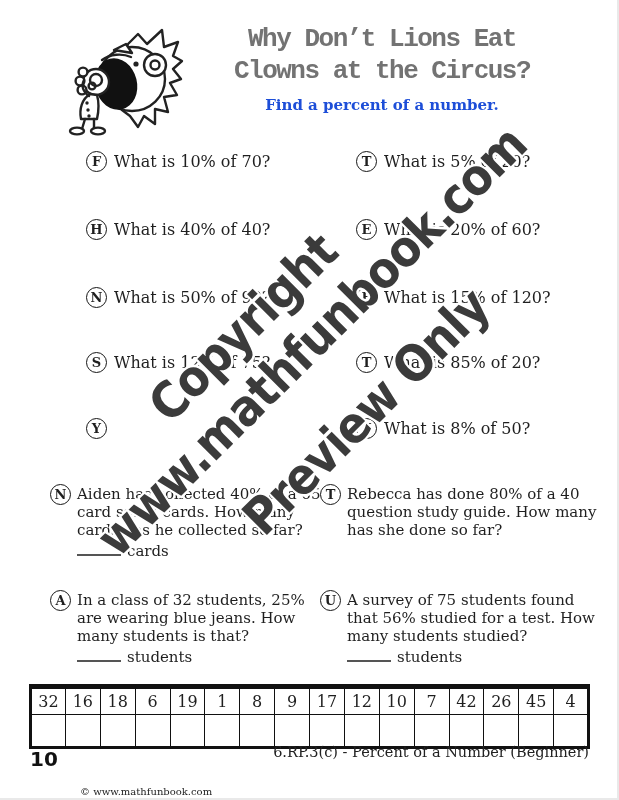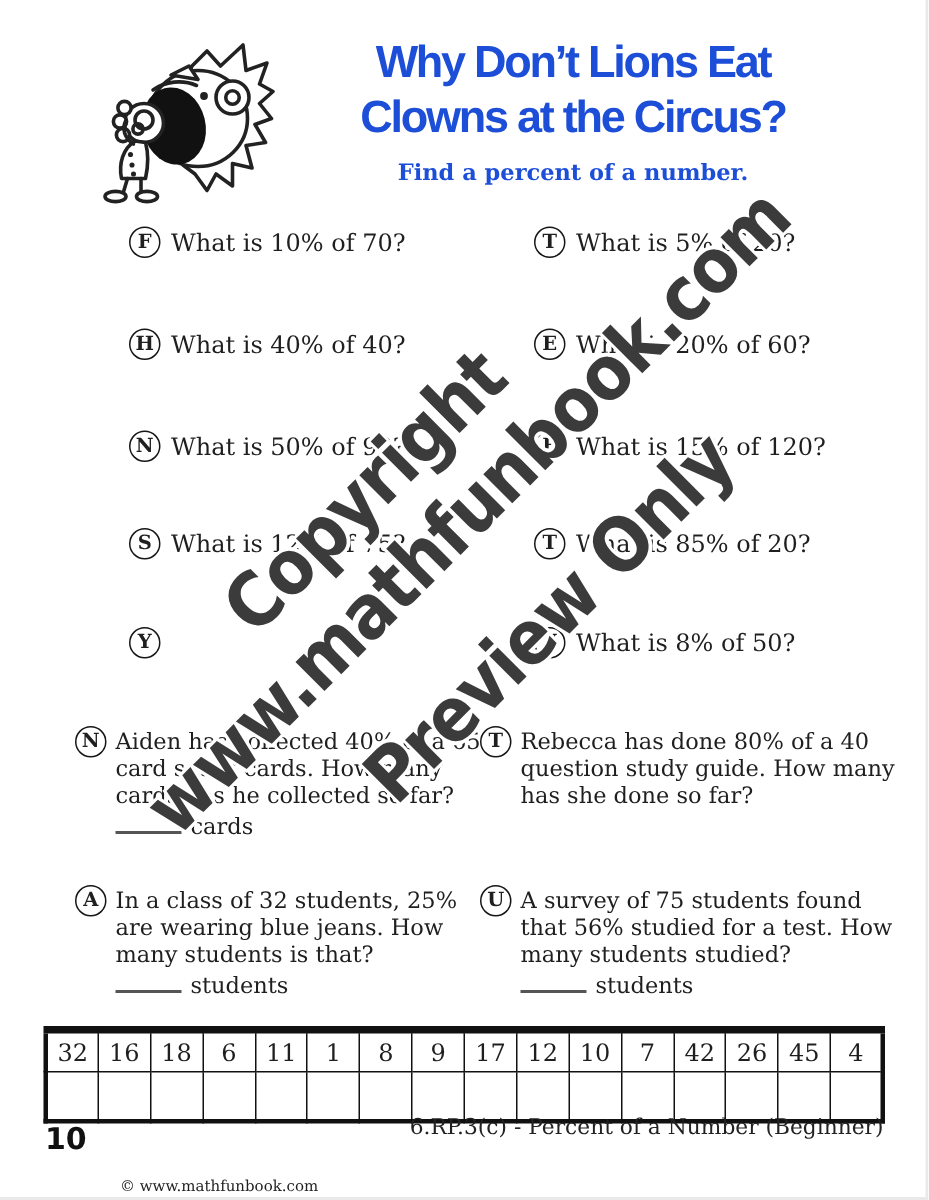--- a/index.html
+++ b/index.html
@@ -5,21 +5,21 @@
   html,body{margin:0;padding:0;background:#fff;}
   .page{
     position:relative;width:619px;height:800px;background:#fff;overflow:hidden;
     font-family:"DejaVu Serif", serif;color:#1f1f1f;
     border-right:2px solid #e9e9e9;border-bottom:2px solid #e9e9e9;box-sizing:border-box;
   }
   
   .lion{position:absolute;left:52px;top:22px;width:132px;height:118px;}
   
   .title-block{position:absolute;left:170px;top:24px;width:424px;text-align:center;}
-  .title{font-family:Liberation Sans, sans-serif;font-weight:800;font-size:30px;line-height:1.22;letter-spacing:-1.5px;color:#1d4ed8;}
+  .title{font-family:Liberation Mono, monospace;font-weight:800;font-size:26px;line-height:1.22;letter-spacing:-1.5px;color:#737373;}
   .subtitle{margin-top:9px;font-size:15px;font-weight:bold;color:#1d4ed8;}
   
   .q{position:absolute;display:flex;align-items:center;gap:7px;font-size:16px;white-space:nowrap;}
   .circ{width:19px;height:19px;border:1.5px solid #161616;border-radius:50%;display:flex;align-items:center;justify-content:center;
         font-size:13px;font-weight:bold;flex:none;background:#fff;}
   .q0{left:86px;top:151px}.q1{left:356px;top:151px}
   .q2{left:86px;top:219px}.q3{left:356px;top:219px}
   .q4{left:86px;top:287px}.q5{left:356px;top:287px}
   .q6{left:86px;top:352px}.q7{left:356px;top:352px}
   .q8{left:86px;top:418px}.q9{left:356px;top:418px}
@@ -168,21 +168,21 @@
     </div>
   </div>
 
   <table class="answers-table">
     <tbody>
       <tr class="nums">
         <td>32</td>
         <td>16</td>
         <td>18</td>
         <td>6</td>
-        <td>11</td>
+        <td>19</td>
         <td>1</td>
         <td>8</td>
         <td>9</td>
         <td>17</td>
         <td>12</td>
         <td>10</td>
         <td>7</td>
         <td>42</td>
         <td>26</td>
         <td>45</td>

